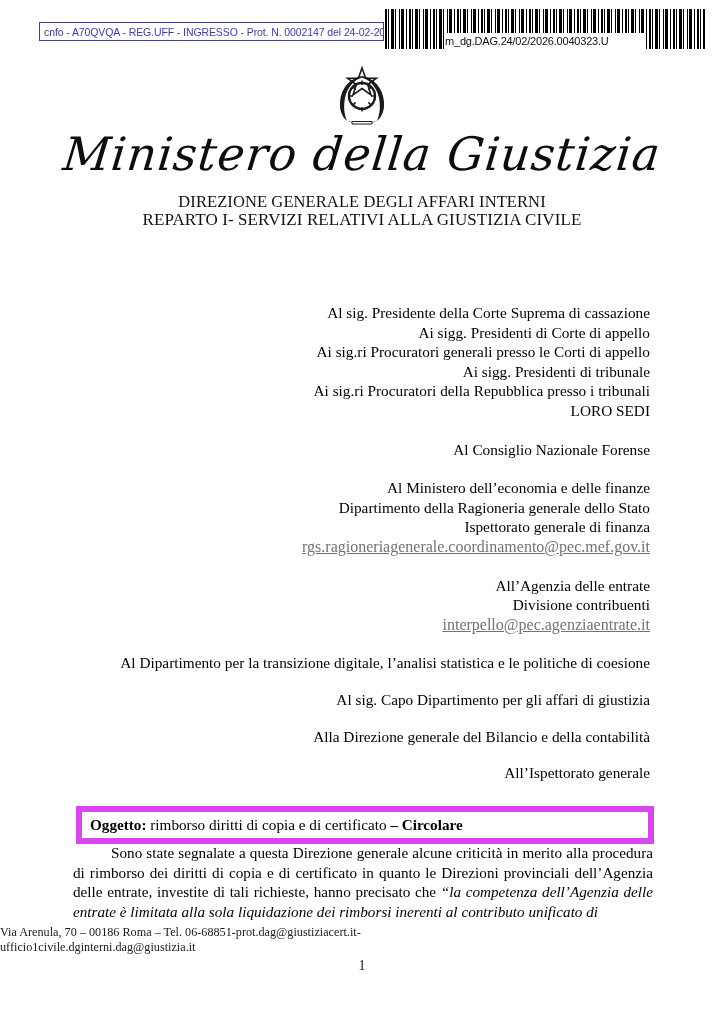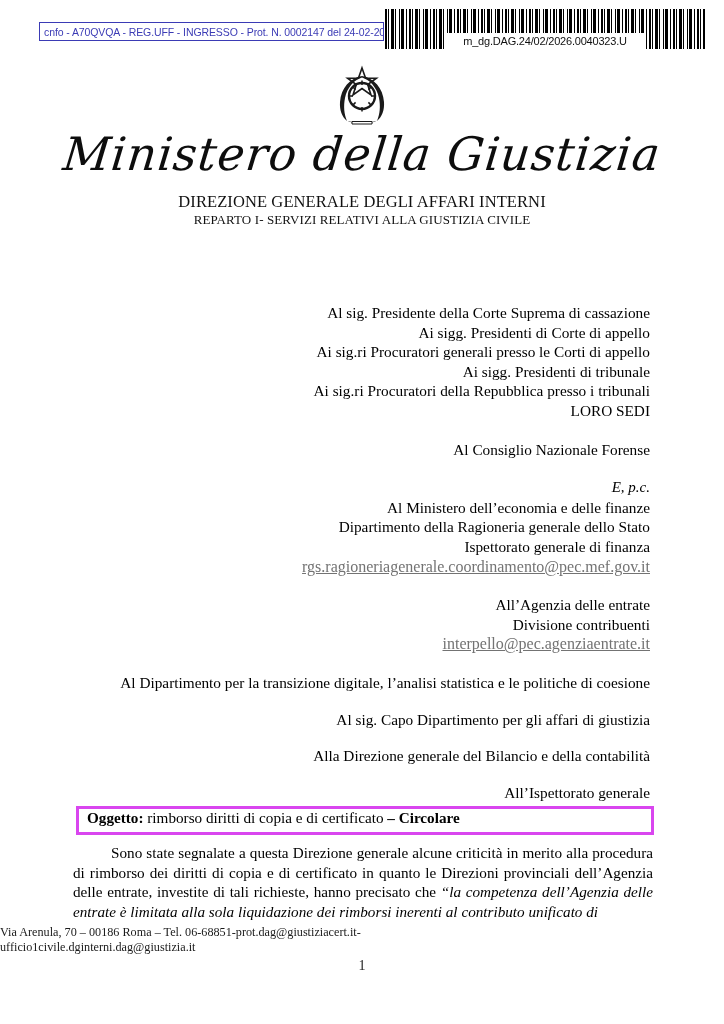--- a/index.html
+++ b/index.html
@@ -66,21 +66,21 @@
         #000 10px, #000 11px, #fff 11px, #fff 14px,
         #000 14px, #000 15px, #fff 15px, #fff 16px,
         #000 16px, #000 19px, #fff 19px, #fff 21px,
         #000 21px, #000 22px, #fff 22px, #fff 24px);
   }
   .barcode-label {
     position: absolute;
     left: 0;
     right: 0;
     top: 24px;
-    text-align: center;
+    text-align: left;
     font-family: "Liberation Sans", "DejaVu Sans", sans-serif;
     font-size: 11px;
     color: #111;
     background: #ffffff;
     line-height: 14px;
     padding: 1px 0 1px 0;
     margin: 0 60px;
     letter-spacing: -0.2px;
   }
 
@@ -127,21 +127,21 @@
     font-size: 16.5px;
     line-height: 20px;
     letter-spacing: 0.1px;
   }
   .dept-l3 {
     font-size: 12.5px;
     line-height: 16px;
     letter-spacing: 0.2px;
   }
   .dept-l4 {
-    font-size: 13px;
+    font-size: 17px;
     line-height: 16px;
     letter-spacing: 0.1px;
   }
 
   
   .addr-area {
     position: absolute;
     left: 73px;
     right: 74px;
     top: 303px;
@@ -165,24 +165,25 @@
     text-decoration: underline;
     font-size: 16px;
   }
 
   
   .oggetto-box {
     position: absolute;
     left: 76px;
     top: 806px;
     width: 578px;
-    height: 29px;
-    border: 3px solid #d946ef;
+    height: 38px;
+    border: 6px solid #d946ef;
     box-sizing: border-box;
     display: flex;
+    align-items: center;
   }
   .oggetto-text {
     padding-left: 8px;
     font-size: 15.2px;
     line-height: 18px;
     white-space: nowrap;
   }
   .oggetto-text b { font-weight: bold; }
 
   
@@ -273,21 +274,20 @@
       <div class="addr-line">Ai sigg. Presidenti di tribunale</div>
       <div class="addr-line">Ai sig.ri Procuratori della Repubblica presso i tribunali</div>
       <div class="addr-line">LORO SEDI</div>
     </div>
 
     <div class="addr-group gap-lg">
       <div class="addr-line">Al Consiglio Nazionale Forense</div>
     </div>
 
     <div class="addr-group gap-lg">
-      <div class="addr-line epc">E, p.c.</div>
       <div class="addr-line">Al Ministero dell’economia e delle finanze</div>
       <div class="addr-line">Dipartimento della Ragioneria generale dello Stato</div>
       <div class="addr-line">Ispettorato generale di finanza</div>
       <div class="addr-line">
         <span class="maillink">rgs.ragioneriagenerale.coordinamento@pec.mef.gov.it</span>
       </div>
     </div>
 
     <div class="addr-group gap-lg">
       <div class="addr-line">All’Agenzia delle entrate</div>

